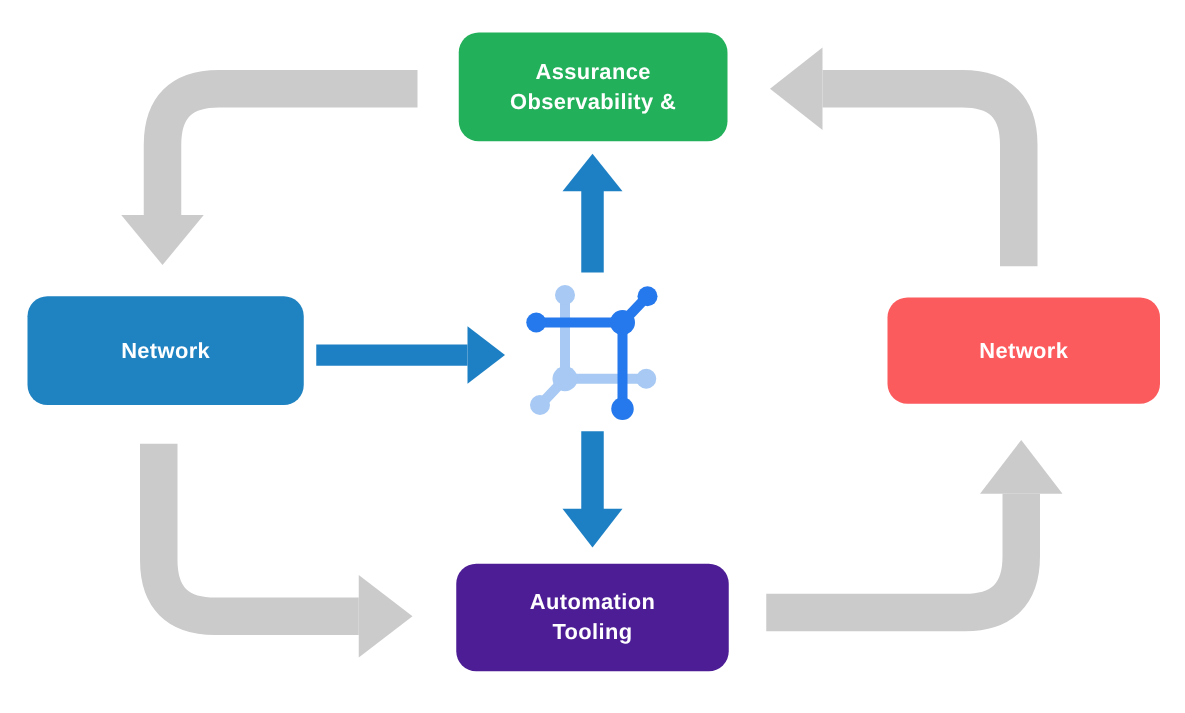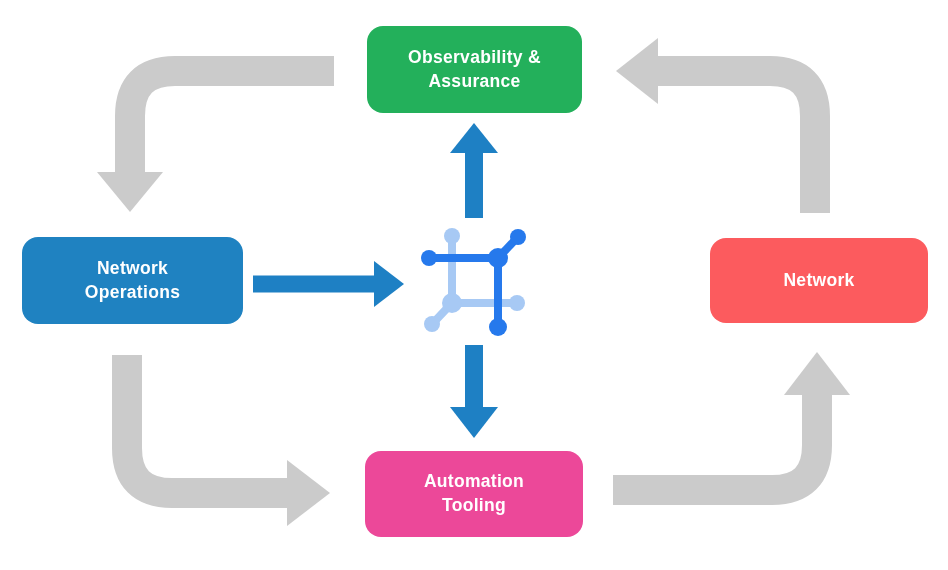--- a/index.html
+++ b/index.html
@@ -101,31 +101,30 @@
         <line x1="498" y1="258" x2="516" y2="239" stroke-width="8" stroke="#2679EC"></line>
         <circle cx="518" cy="237" r="8" fill="#2679EC"></circle>
         <line x1="498" y1="258" x2="498" y2="324" stroke-width="8" stroke="#2679EC"></line>
         <circle cx="498" cy="327" r="9" fill="#2679EC"></circle>
         <circle cx="498" cy="258" r="10" fill="#2679EC"></circle>
       </g>
     </g>
   </svg>
 
   <div class="node node-observability" style="background-color: rgb(35, 176, 91);">
+    <span>Assurance</span>
     <span>Observability &amp;</span>
-    <span>Assurance</span>
   </div>
 
   <div class="node node-operations" style="background-color: rgb(31, 130, 193);">
     <span>Network</span>
-    <span>Operations</span>
   </div>
 
   <div class="node node-infrastructure" style="background-color: rgb(252, 91, 94);">
     <span>Network</span>
   </div>
 
-  <div class="node node-automation" style="background-color: #ec4899; text-align: center;">
+  <div class="node node-automation" style="background-color: #4c1d95; text-align: center;">
     <span>Automation</span>
     <span>Tooling</span>
   </div>
 
 </div>
 
 </body></html>

